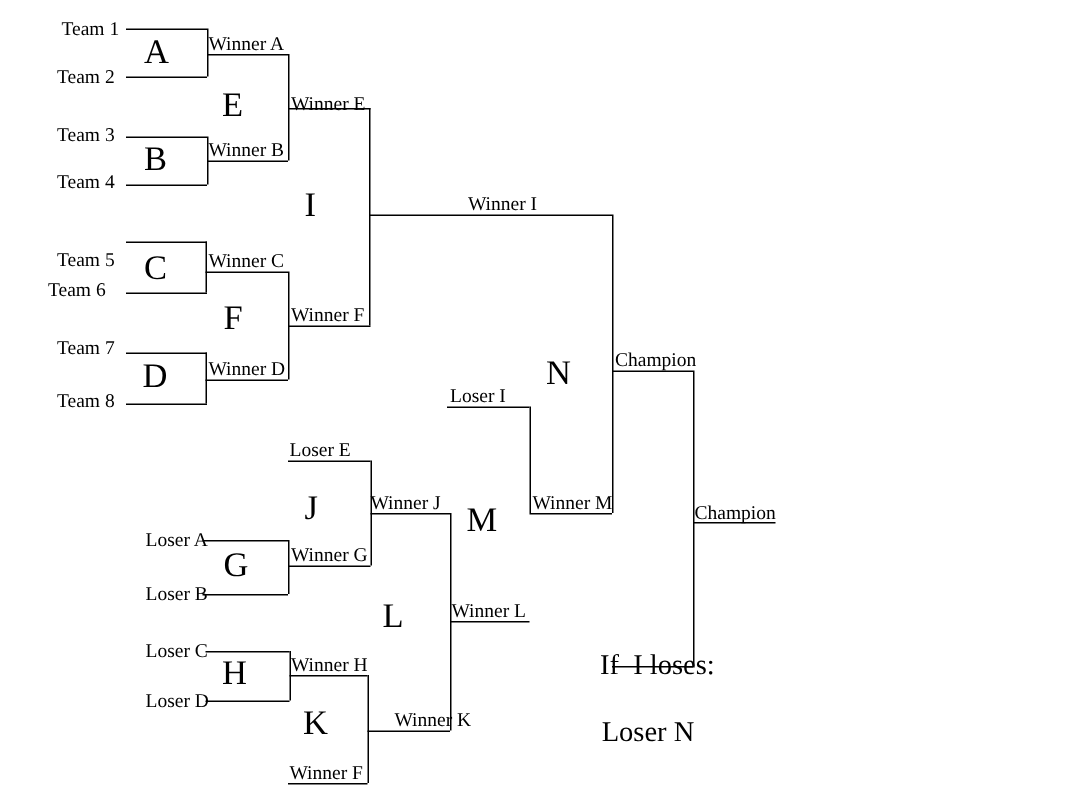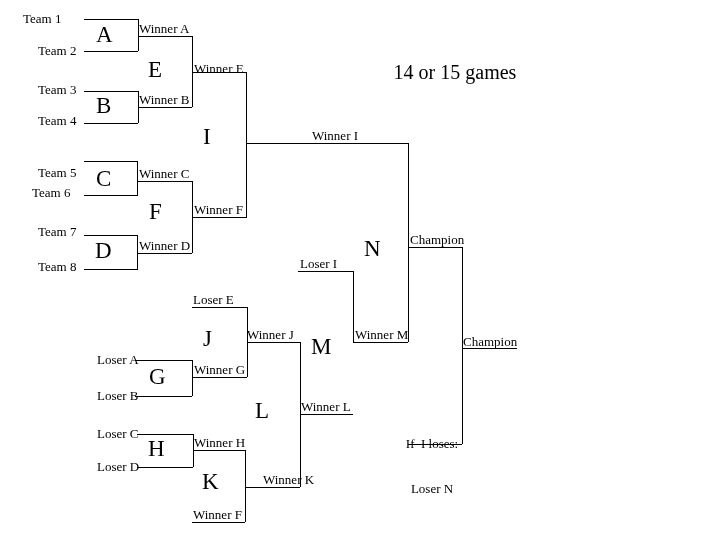--- a/index.html
+++ b/index.html
@@ -6,30 +6,29 @@
   .stage{
     position:relative;width:720px;height:540px;background:#ffffff;
     font-family:"Liberation Serif","DejaVu Serif",serif;color:#000000;overflow:hidden;
   }
   .hl{position:absolute;height:1px;background:#000000;}
   .vl{position:absolute;width:1px;background:#000000;}
   .lbl{position:absolute;font-size:13px;line-height:13px;white-space:pre;}
   .match{position:absolute;font-size:23px;line-height:23px;}
   .title-main{position:absolute;left:300px;top:22px;width:290px;text-align:center;font-size:20px;line-height:20px;}
   .title-sub{position:absolute;left:340px;top:62px;width:230px;text-align:center;font-size:20px;line-height:20px;}
-  .ifloses{position:absolute;left:400px;top:406px;width:64px;text-align:center;font-size:13px;line-height:15px;white-space:pre;}
+  .ifloses{position:absolute;left:400px;top:406px;width:64px;text-align:center;font-size:19px;line-height:15px;white-space:pre;}
 </style>
 </head>
 <body>
 
 <div class="stage">
 
-  <div class="title-sub">14 or 15 games</div>
 
-  <div class="lbl" style="left:23px;top:12px">Team 1</div>
+  <div class="lbl" style="left:41px;top:12px">Team 1</div>
   <div class="lbl" style="left:38px;top:44px">Team 2</div>
   <div class="lbl" style="left:38px;top:83px">Team 3</div>
   <div class="lbl" style="left:38px;top:114px">Team 4</div>
   <div class="lbl" style="left:38px;top:166px">Team 5</div>
   <div class="lbl" style="left:32px;top:186px">Team 6</div>
   <div class="lbl" style="left:38px;top:225px">Team 7</div>
   <div class="lbl" style="left:38px;top:260px">Team 8</div>
 
   <div class="match" style="left:96px;top:23px">A</div>
   <div class="match" style="left:96px;top:94px">B</div>

